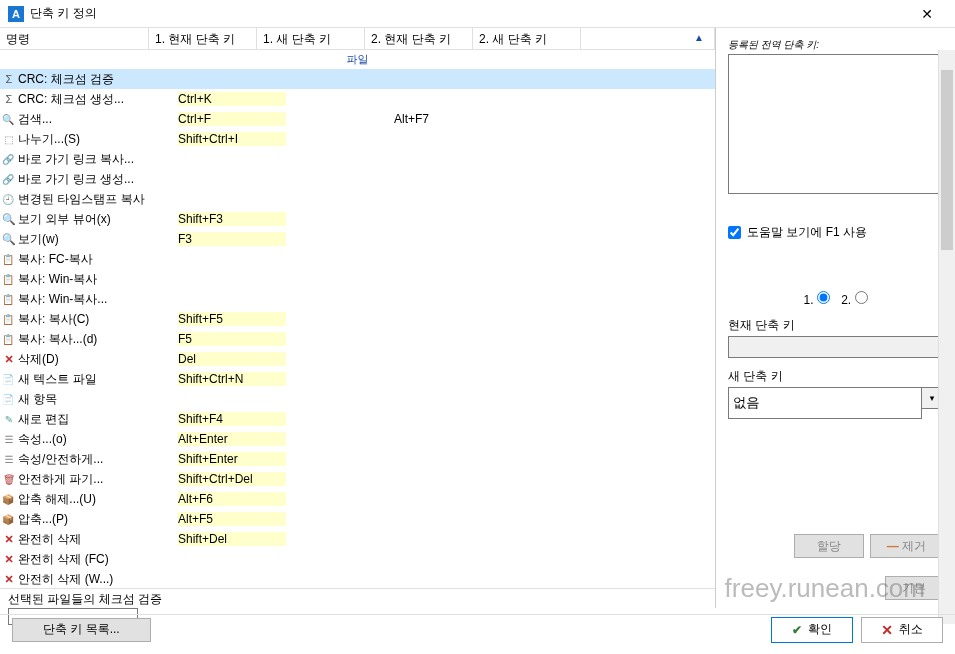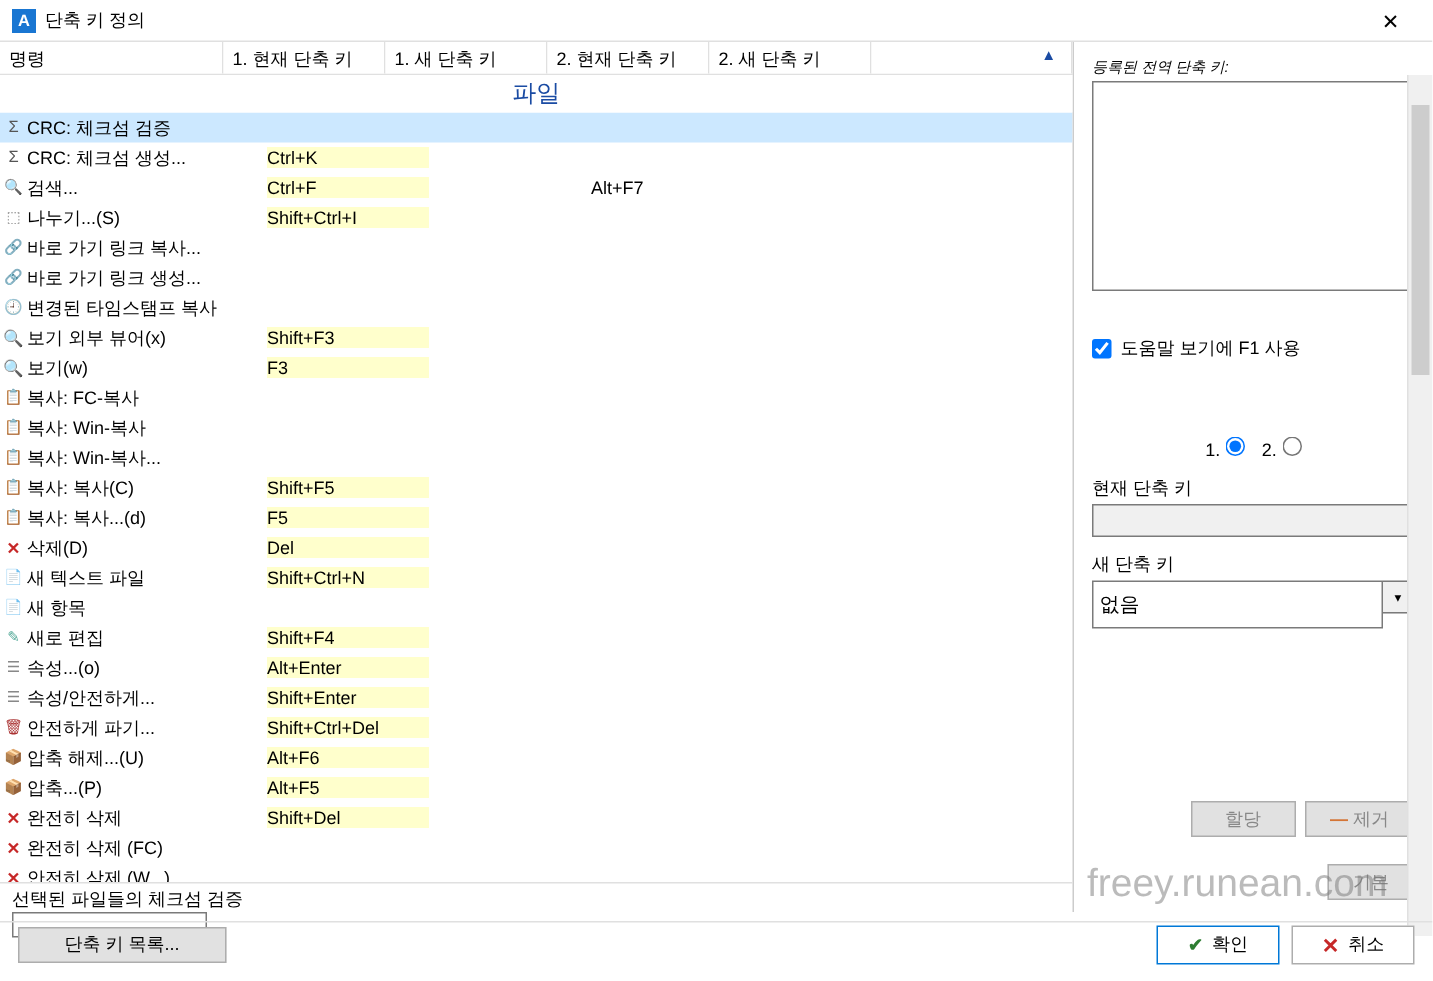--- a/index.html
+++ b/index.html
@@ -13,21 +13,21 @@
 .right { flex: 1; padding: 10px 12px; display: flex; flex-direction: column; position: relative; }
 .headers { display: flex; height: 22px; border-bottom: 1px solid #e0e0e0; font-size: 12px; }
 .headers > div { padding: 3px 6px; border-right: 1px solid #e0e0e0; background: #fff; }
 .hname { width: 149px; }
 .h1c { width: 108px; }
 .h1n { width: 108px; }
 .h2c { width: 108px; }
 .h2n { width: 108px; }
 .hspc { flex: 1; border-right: none; position: relative; }
 .uparrow { position: absolute; right: 10px; top: 4px; color: #1a4ba3; font-size: 10px; }
-.grouphdr { text-align: center; color: #1a4ba3; font-size: 16px; padding: 2px 0; background: #fff; }
+.grouphdr { text-align: center; color: #1a4ba3; font-size: 11px; padding: 2px 0; background: #fff; }
 .listwrap { flex: 1; overflow: hidden; position: relative; }
 .list { position: relative; }
 .row { display: flex; height: 20px; align-items: center; font-size: 12px; }
 .row.selected { background: #cce8ff; }
 .row .cicon { width: 18px; display: flex; align-items: center; justify-content: center; }
 .row .cname { width: 160px; padding-left: 0px; white-space: nowrap; overflow: hidden; }
 .row .c1c { width: 108px; background: #ffffcc; }
 .row .c1n { width: 108px; }
 .row .c2c { width: 108px; }
 .row .c2n { width: 108px; }

